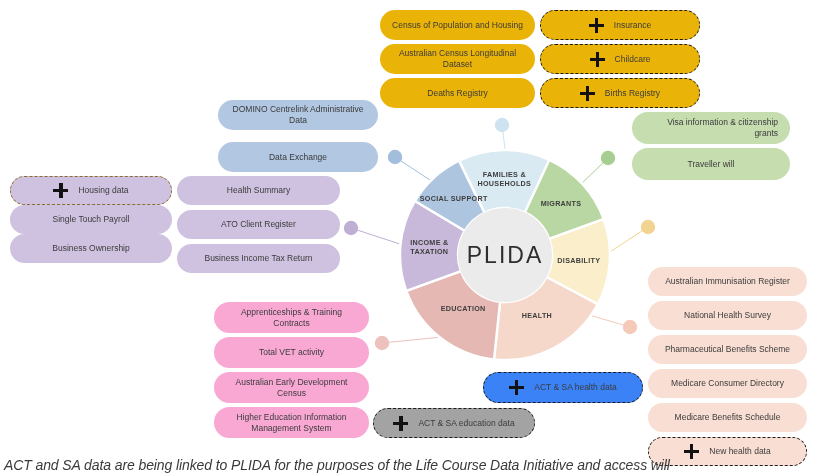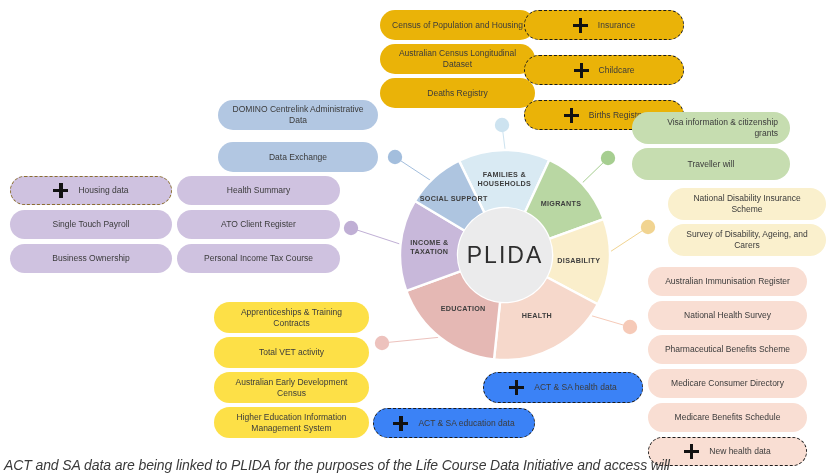--- a/index.html
+++ b/index.html
@@ -12,36 +12,36 @@
   .pill{display:flex;align-items:center;justify-content:center;text-align:center;
         border-radius:999px;font-size:8.5px;line-height:1.28;color:#3b3b3b;
         padding:2px 12px;box-sizing:border-box;height:var(--h,30px);position:relative;}
   .pill.dashed{border:1.6px dashed #1b1b1b;}
   .pill.gold{border-color:#8a6d2e;}
   .plus{width:15px;height:15px;position:relative;flex:0 0 auto;margin-right:10px;}
   .plus::before{content:"";position:absolute;left:0;right:0;top:6px;height:3.2px;background:#121212;}
   .plus::after{content:"";position:absolute;top:0;bottom:0;left:6px;width:3.2px;background:#121212;}
   
   #g-families-sources{left:380px;top:10px;width:155px;gap:4px;--h:30px;}
-  #g-families-new{left:524px;top:10px;width:160px;gap:15px;--h:30px;}
+  #g-families-new{left:540px;top:10px;width:160px;gap:4px;--h:30px;}
   #g-social-sources{left:218px;top:100px;width:160px;gap:12px;--h:30px;}
-  #g-income-left{left:10px;top:176px;width:162px;gap:5px;--h:29px;}
+  #g-income-left{left:10px;top:176px;width:162px;--h:29px;}
   #g-income-right{left:177px;top:176px;width:163px;gap:5px;--h:29px;}
   #g-education-sources{left:214px;top:302px;width:155px;gap:4px;--h:31px;}
   #g-education-new{left:373px;top:408px;width:162px;--h:30px;}
   #g-health-new-act{left:483px;top:372px;width:160px;--h:31px;}
   #g-migrants-sources{left:632px;top:112px;width:158px;gap:4px;--h:32px;}
   #g-disability-sources{left:668px;top:188px;width:158px;gap:4px;--h:32px;}
   #g-health-sources{left:648px;top:267px;width:159px;gap:5px;--h:29px;}
   
   #g-families-sources .pill,#g-families-new .pill{background:#eab308;}
   #g-social-sources .pill{background:#b2c7e2;}
   #g-income-left .pill,#g-income-right .pill{background:#cfc2e0;}
-  #g-education-sources .pill{background:#fde047;align-items:center;}
-  #g-education-new .pill{background:#3b82f6;}
+  #g-education-sources .pill{background:#f9a8d4;align-items:center;}
+  #g-education-new .pill{background:#a3a3a3;}
   #g-health-new-act .pill{background:#3b82f6;}
   #g-migrants-sources .pill{background:#c6ddb0;text-align:right;}
   #g-disability-sources .pill{background:#faf0cd;}
   #g-health-sources .pill{background:#f9ded3;}
   .footer-note{position:absolute;left:4px;top:457px;width:680px;font-size:14px;
                font-style:italic;color:#3a3a3a;letter-spacing:-0.1px;}
   .seg-label{font-size:7.2px;font-weight:bold;fill:#3e3e3e;letter-spacing:.3px;}
   .center-label{font-size:23px;fill:#2e2e2e;font-weight:300;letter-spacing:2px;}
 </style>
 </head>
@@ -127,21 +127,21 @@
         </div>
       </div>
       <div class="pill-group" id="g-income-right">
         <div class="pill">
           <span>Health Summary</span>
         </div>
         <div class="pill">
           <span>ATO Client Register</span>
         </div>
         <div class="pill">
-          <span>Personal Income Tax Course</span>
+          <span>Business Income Tax Return</span>
         </div>
       </div>
       <div class="pill-group" id="g-education-sources">
         <div class="pill">
           <span>Apprenticeships &amp; Training Contracts</span>
         </div>
         <div class="pill">
           <span>Total VET activity</span>
         </div>
         <div class="pill">
@@ -164,28 +164,20 @@
         </div>
       </div>
       <div class="pill-group" id="g-migrants-sources">
         <div class="pill">
           <span>Visa information &amp; citizenship grants</span>
         </div>
         <div class="pill">
           <span>Traveller will</span>
         </div>
       </div>
-      <div class="pill-group" id="g-disability-sources">
-        <div class="pill">
-          <span>National Disability Insurance Scheme</span>
-        </div>
-        <div class="pill">
-          <span>Survey of Disability, Ageing, and Carers</span>
-        </div>
-      </div>
       <div class="pill-group" id="g-health-sources">
         <div class="pill">
           <span>Australian Immunisation Register</span>
         </div>
         <div class="pill">
           <span>National Health Survey</span>
         </div>
         <div class="pill">
           <span>Pharmaceutical Benefits Scheme</span>
         </div>

